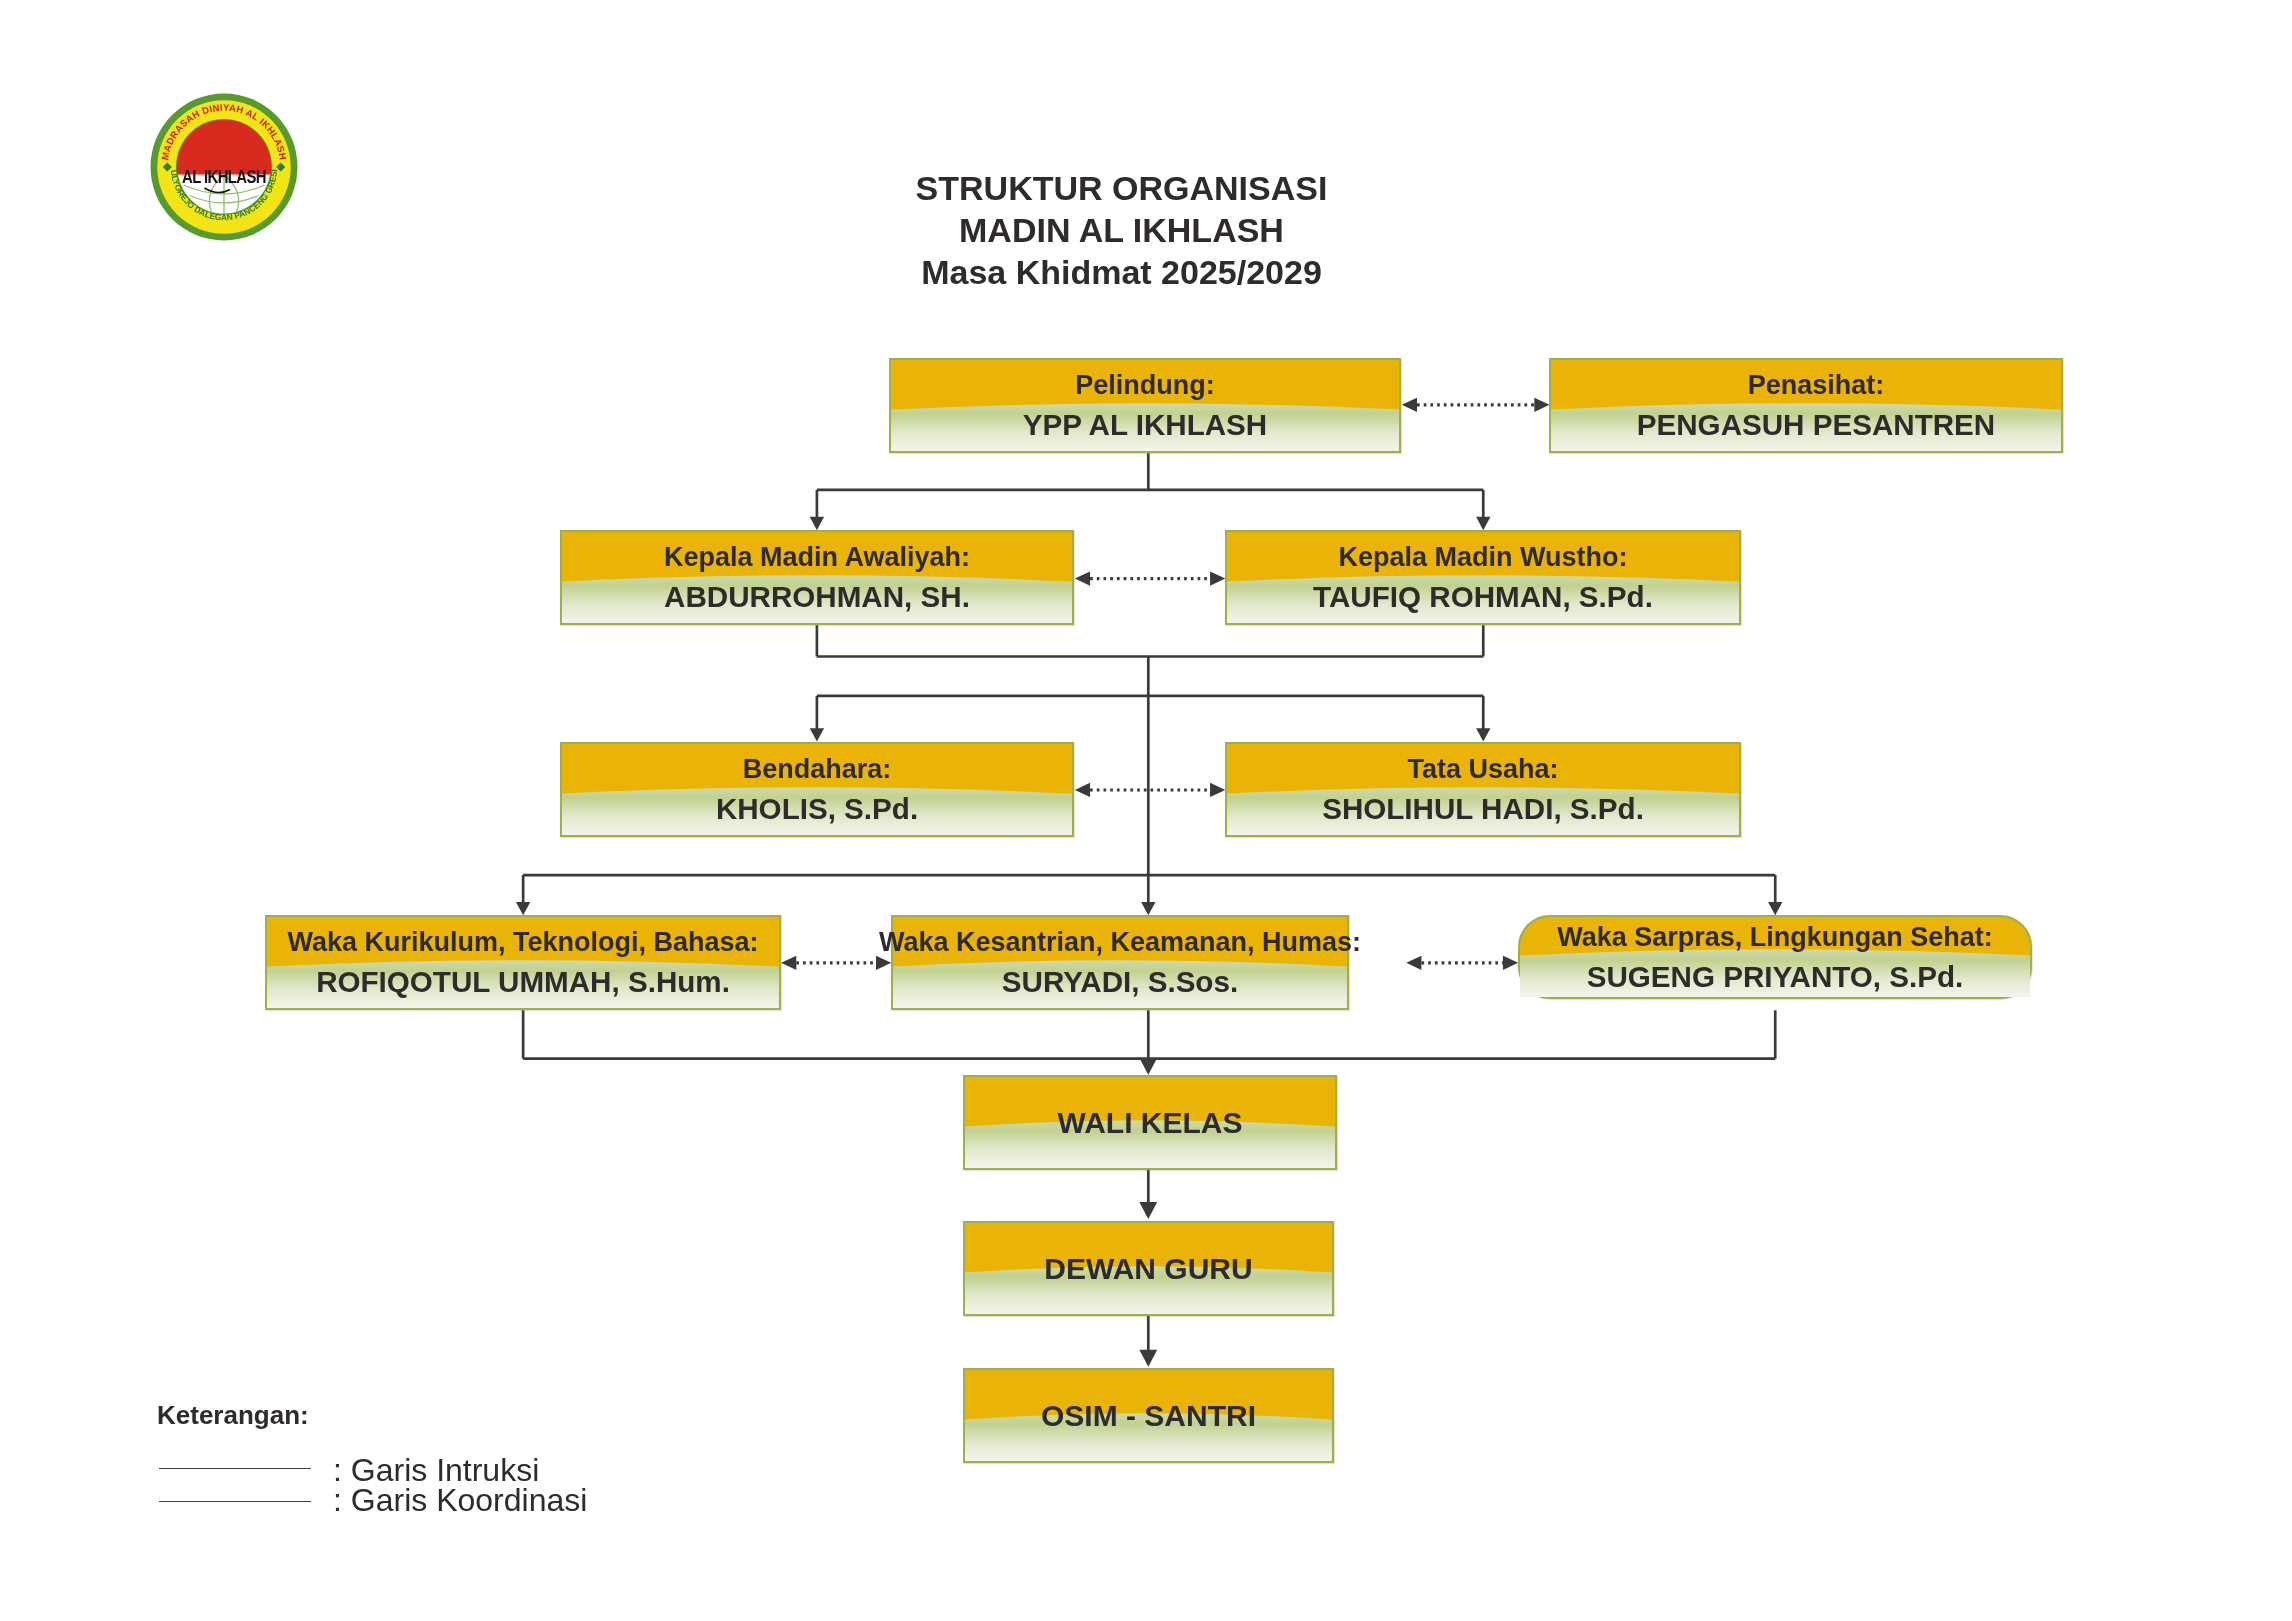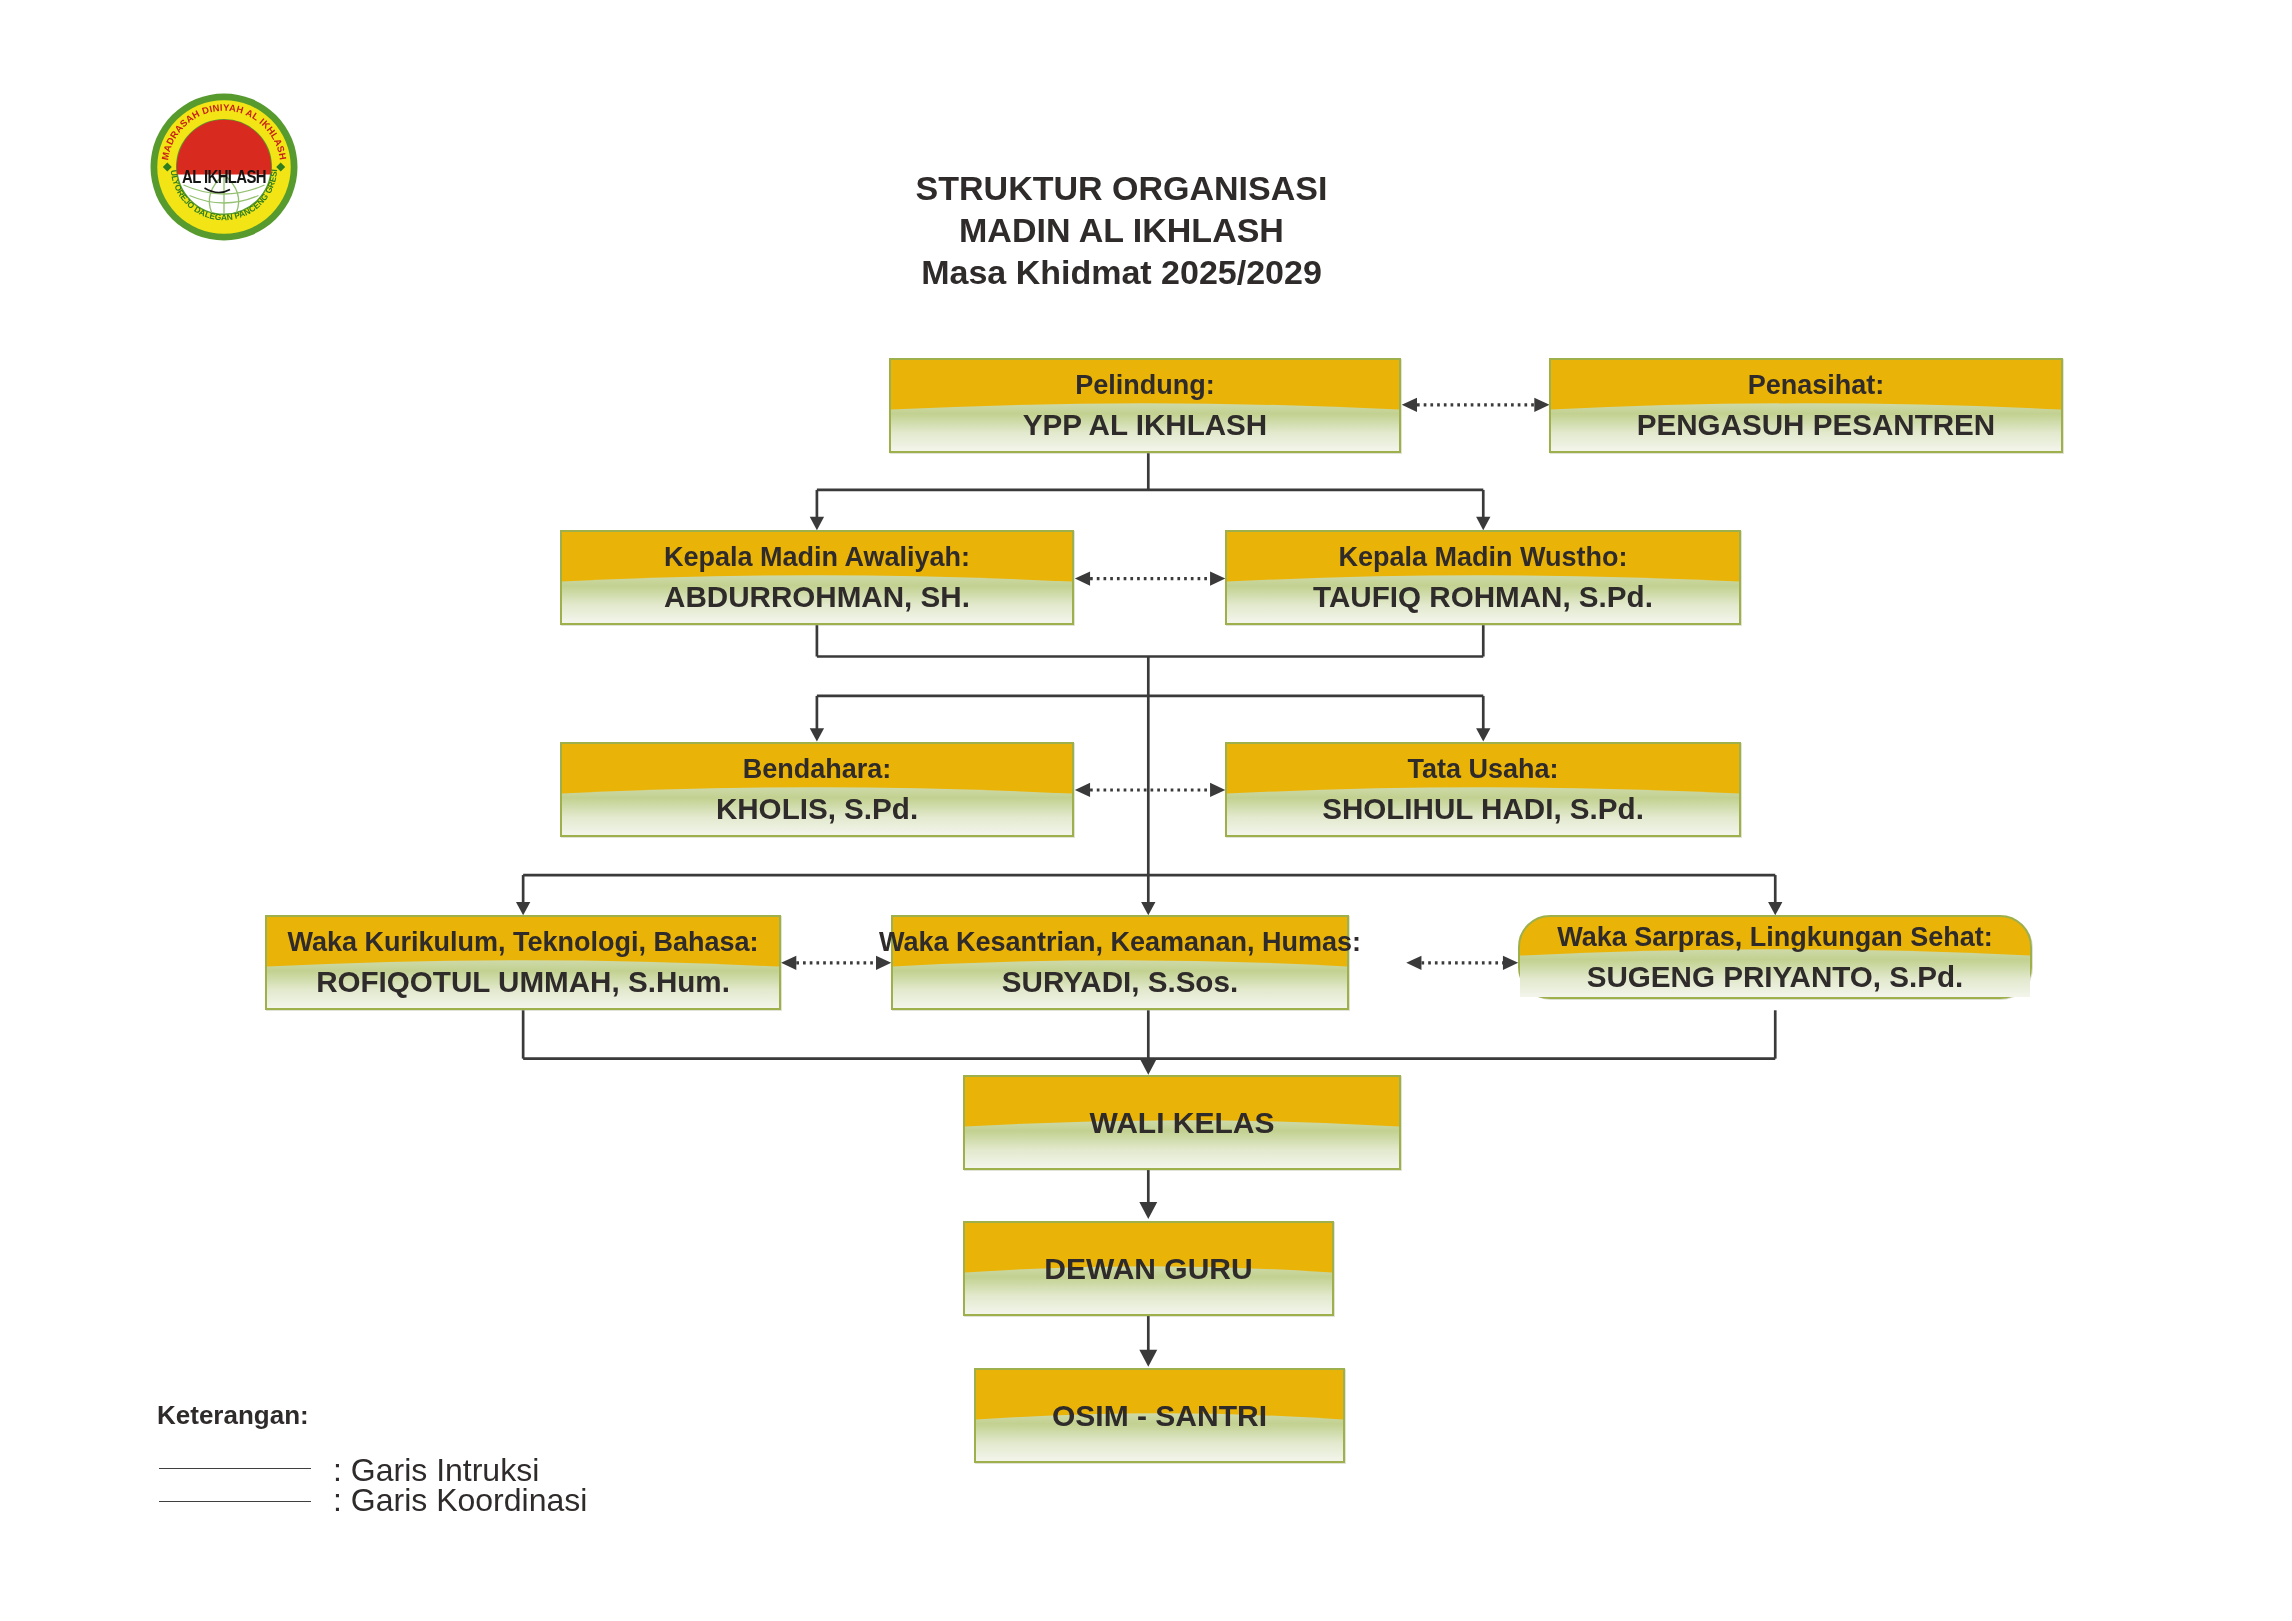--- a/index.html
+++ b/index.html
@@ -215,35 +215,35 @@
   </div>
 
   <div class="node" style="left:1518px;top:915px;width:514px;height:84px;border-radius:32px;">
     <svg class="curve" viewBox="0 0 100 60" preserveAspectRatio="none">
         <path d="M0,14 Q50,0 100,14 L100,60 L0,60 Z" fill="url(#gfill)"></path>
       </svg>
     <div class="role">Waka Sarpras, Lingkungan Sehat:</div>
     <div class="person">SUGENG PRIYANTO, S.Pd.</div>
   </div>
 
-  <div class="node single" style="left:963px;top:1075px;width:438px;height:95px;">
+  <div class="node single" style="left:963px;top:1075px;width:374px;height:95px;">
     <svg class="curve" viewBox="0 0 100 60" preserveAspectRatio="none">
         <path d="M0,14 Q50,0 100,14 L100,60 L0,60 Z" fill="url(#gfill)"></path>
       </svg>
     <div class="person">WALI KELAS</div>
   </div>
 
   <div class="node single" style="left:963px;top:1221px;width:371px;height:95px;">
     <svg class="curve" viewBox="0 0 100 60" preserveAspectRatio="none">
         <path d="M0,14 Q50,0 100,14 L100,60 L0,60 Z" fill="url(#gfill)"></path>
       </svg>
     <div class="person">DEWAN GURU</div>
   </div>
 
-  <div class="node single" style="left:963px;top:1368px;width:371px;height:95px;margin-left:11px;">
+  <div class="node single" style="left:963px;top:1368px;width:371px;height:95px;">
     <svg class="curve" viewBox="0 0 100 60" preserveAspectRatio="none">
         <path d="M0,14 Q50,0 100,14 L100,60 L0,60 Z" fill="url(#gfill)"></path>
       </svg>
     <div class="person">OSIM - SANTRI</div>
   </div>
 
   <div id="legend-heading">Keterangan:</div>
   <div class="legend-line" style="left:159px;top:1468px;"></div>
   <div class="legend-label" style="left:333px;top:1456px;">: Garis Intruksi</div>
   <div class="legend-line" style="left:159px;top:1501px;"></div>

